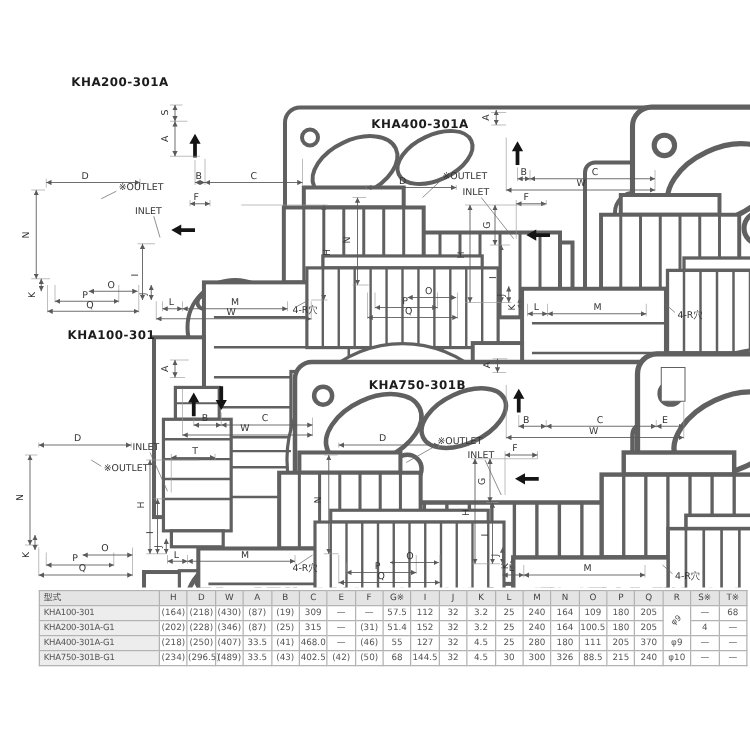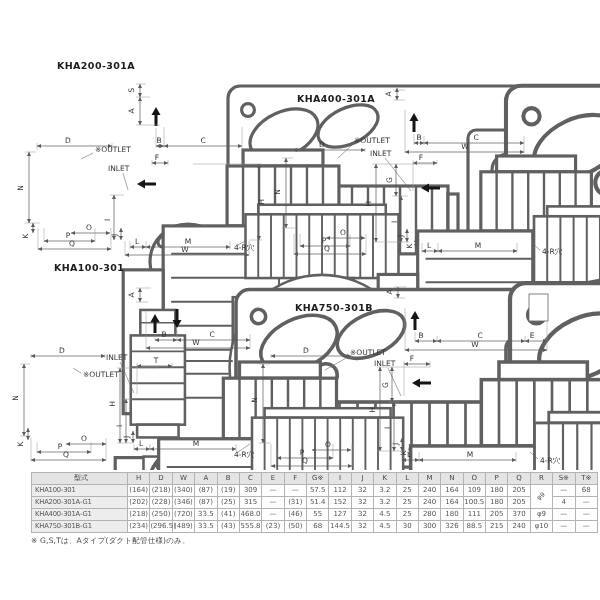--- a/index.html
+++ b/index.html
@@ -14,21 +14,21 @@
   .ext{stroke:#979797;stroke-width:.5;fill:none}
   .ldr{stroke:#6b6b6b;stroke-width:.6;fill:none}
   .flow{fill:#151515;stroke:none}
   
   table[data-name="spec-table"]{position:absolute;left:31px;top:472px;width:567px;
      border-collapse:collapse;table-layout:fixed}
   table[data-name="spec-table"] th,
   table[data-name="spec-table"] td{border:1px solid #b3b3b3;font-size:7px;font-weight:normal;
      color:#555;text-align:center;padding:0;height:11px;line-height:11px;white-space:nowrap;overflow:visible}
   table[data-name="spec-table"] thead th{background:#e4e4e4;color:#444}
-  table[data-name="spec-table"] thead th:first-child{text-align:center;padding-left:3px}
+  table[data-name="spec-table"] thead th:first-child{text-align:left;padding-left:3px}
   table[data-name="spec-table"] tbody th{background:#ededed;text-align:left;padding-left:3px;
      font-size:6.8px;letter-spacing:-.2px}
   table[data-name="spec-table"] td{background:#fff}
   .diag{display:inline-block;transform:rotate(-38deg);font-size:6.5px;color:#555}
   .footnote{position:absolute;left:31px;top:536px;font-size:7.5px;color:#444;letter-spacing:.2px}
 </style>
 </head>
 <body>
 
 <div class="stage" data-name="datasheet-page">
@@ -487,21 +487,21 @@
           <th data-name="spec-col-header">R</th>
           <th data-name="spec-col-header">S※</th>
           <th data-name="spec-col-header">T※</th>
         </tr>
   </thead>
   <tbody data-name="spec-table-body">
         <tr data-name="table-row">
           <th data-name="model-cell">KHA100-301</th>
           <td data-name="spec-cell">(164)</td>
           <td data-name="spec-cell">(218)</td>
-          <td data-name="spec-cell">(340)</td>
+          <td data-name="spec-cell">(430)</td>
           <td data-name="spec-cell">(87)</td>
           <td data-name="spec-cell">(19)</td>
           <td data-name="spec-cell">309</td>
           <td data-name="spec-cell">—</td>
           <td data-name="spec-cell">—</td>
           <td data-name="spec-cell">57.5</td>
           <td data-name="spec-cell">112</td>
           <td data-name="spec-cell">32</td>
           <td data-name="spec-cell">3.2</td>
           <td data-name="spec-cell">25</td>
@@ -534,21 +534,21 @@
           <td data-name="spec-cell">100.5</td>
           <td data-name="spec-cell">180</td>
           <td data-name="spec-cell">205</td>
           <td data-name="spec-cell">4</td>
           <td data-name="spec-cell">—</td>
         </tr>
         <tr data-name="table-row">
           <th data-name="model-cell">KHA400-301A-G1</th>
           <td data-name="spec-cell">(218)</td>
           <td data-name="spec-cell">(250)</td>
-          <td data-name="spec-cell">(720)</td>
+          <td data-name="spec-cell">(407)</td>
           <td data-name="spec-cell">33.5</td>
           <td data-name="spec-cell">(41)</td>
           <td data-name="spec-cell">468.0</td>
           <td data-name="spec-cell">—</td>
           <td data-name="spec-cell">(46)</td>
           <td data-name="spec-cell">55</td>
           <td data-name="spec-cell">127</td>
           <td data-name="spec-cell">32</td>
           <td data-name="spec-cell">4.5</td>
           <td data-name="spec-cell">25</td>
@@ -561,35 +561,34 @@
           <td data-name="spec-cell">—</td>
           <td data-name="spec-cell">—</td>
         </tr>
         <tr data-name="table-row">
           <th data-name="model-cell">KHA750-301B-G1</th>
           <td data-name="spec-cell">(234)</td>
           <td data-name="spec-cell">(296.5)</td>
           <td data-name="spec-cell">(489)</td>
           <td data-name="spec-cell">33.5</td>
           <td data-name="spec-cell">(43)</td>
-          <td data-name="spec-cell">555.8</td>
-          <td data-name="spec-cell">(23)</td>
+          <td data-name="spec-cell">402.5</td>
+          <td data-name="spec-cell">(42)</td>
           <td data-name="spec-cell">(50)</td>
           <td data-name="spec-cell">68</td>
           <td data-name="spec-cell">144.5</td>
           <td data-name="spec-cell">32</td>
           <td data-name="spec-cell">4.5</td>
           <td data-name="spec-cell">30</td>
           <td data-name="spec-cell">300</td>
           <td data-name="spec-cell">326</td>
           <td data-name="spec-cell">88.5</td>
           <td data-name="spec-cell">215</td>
           <td data-name="spec-cell">240</td>
           <td data-name="spec-cell">φ10</td>
           <td data-name="spec-cell">—</td>
           <td data-name="spec-cell">—</td>
         </tr>
       </tbody>
 </table>
 
-<div class="footnote" data-name="table-footnote">※ G,S,Tは、Aタイプ(ダクト配管仕様)のみ。</div>
 
 </div>
 
 </body></html>

